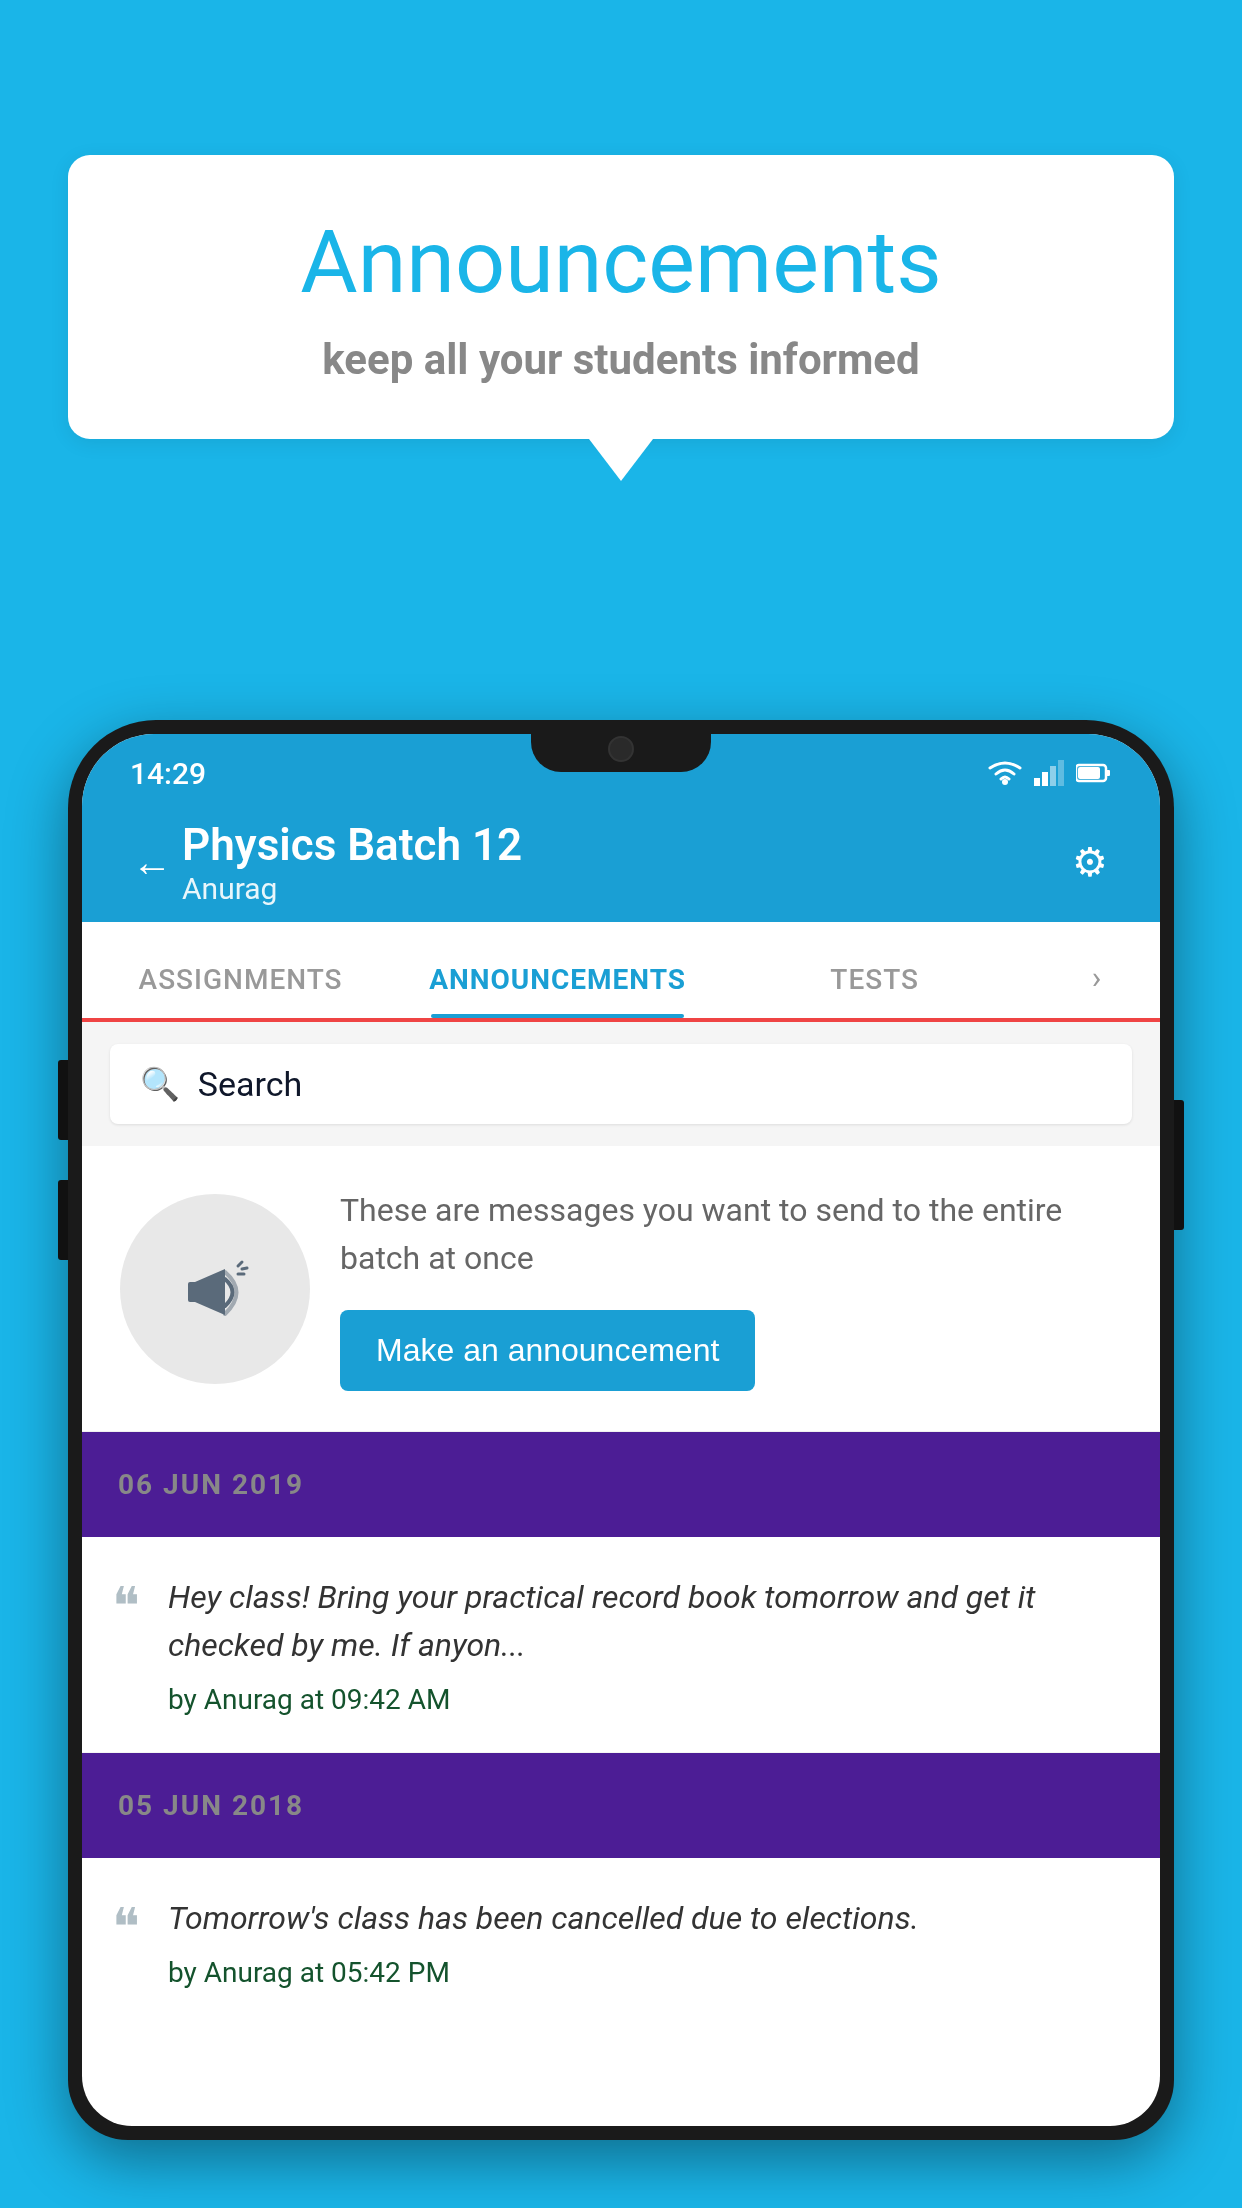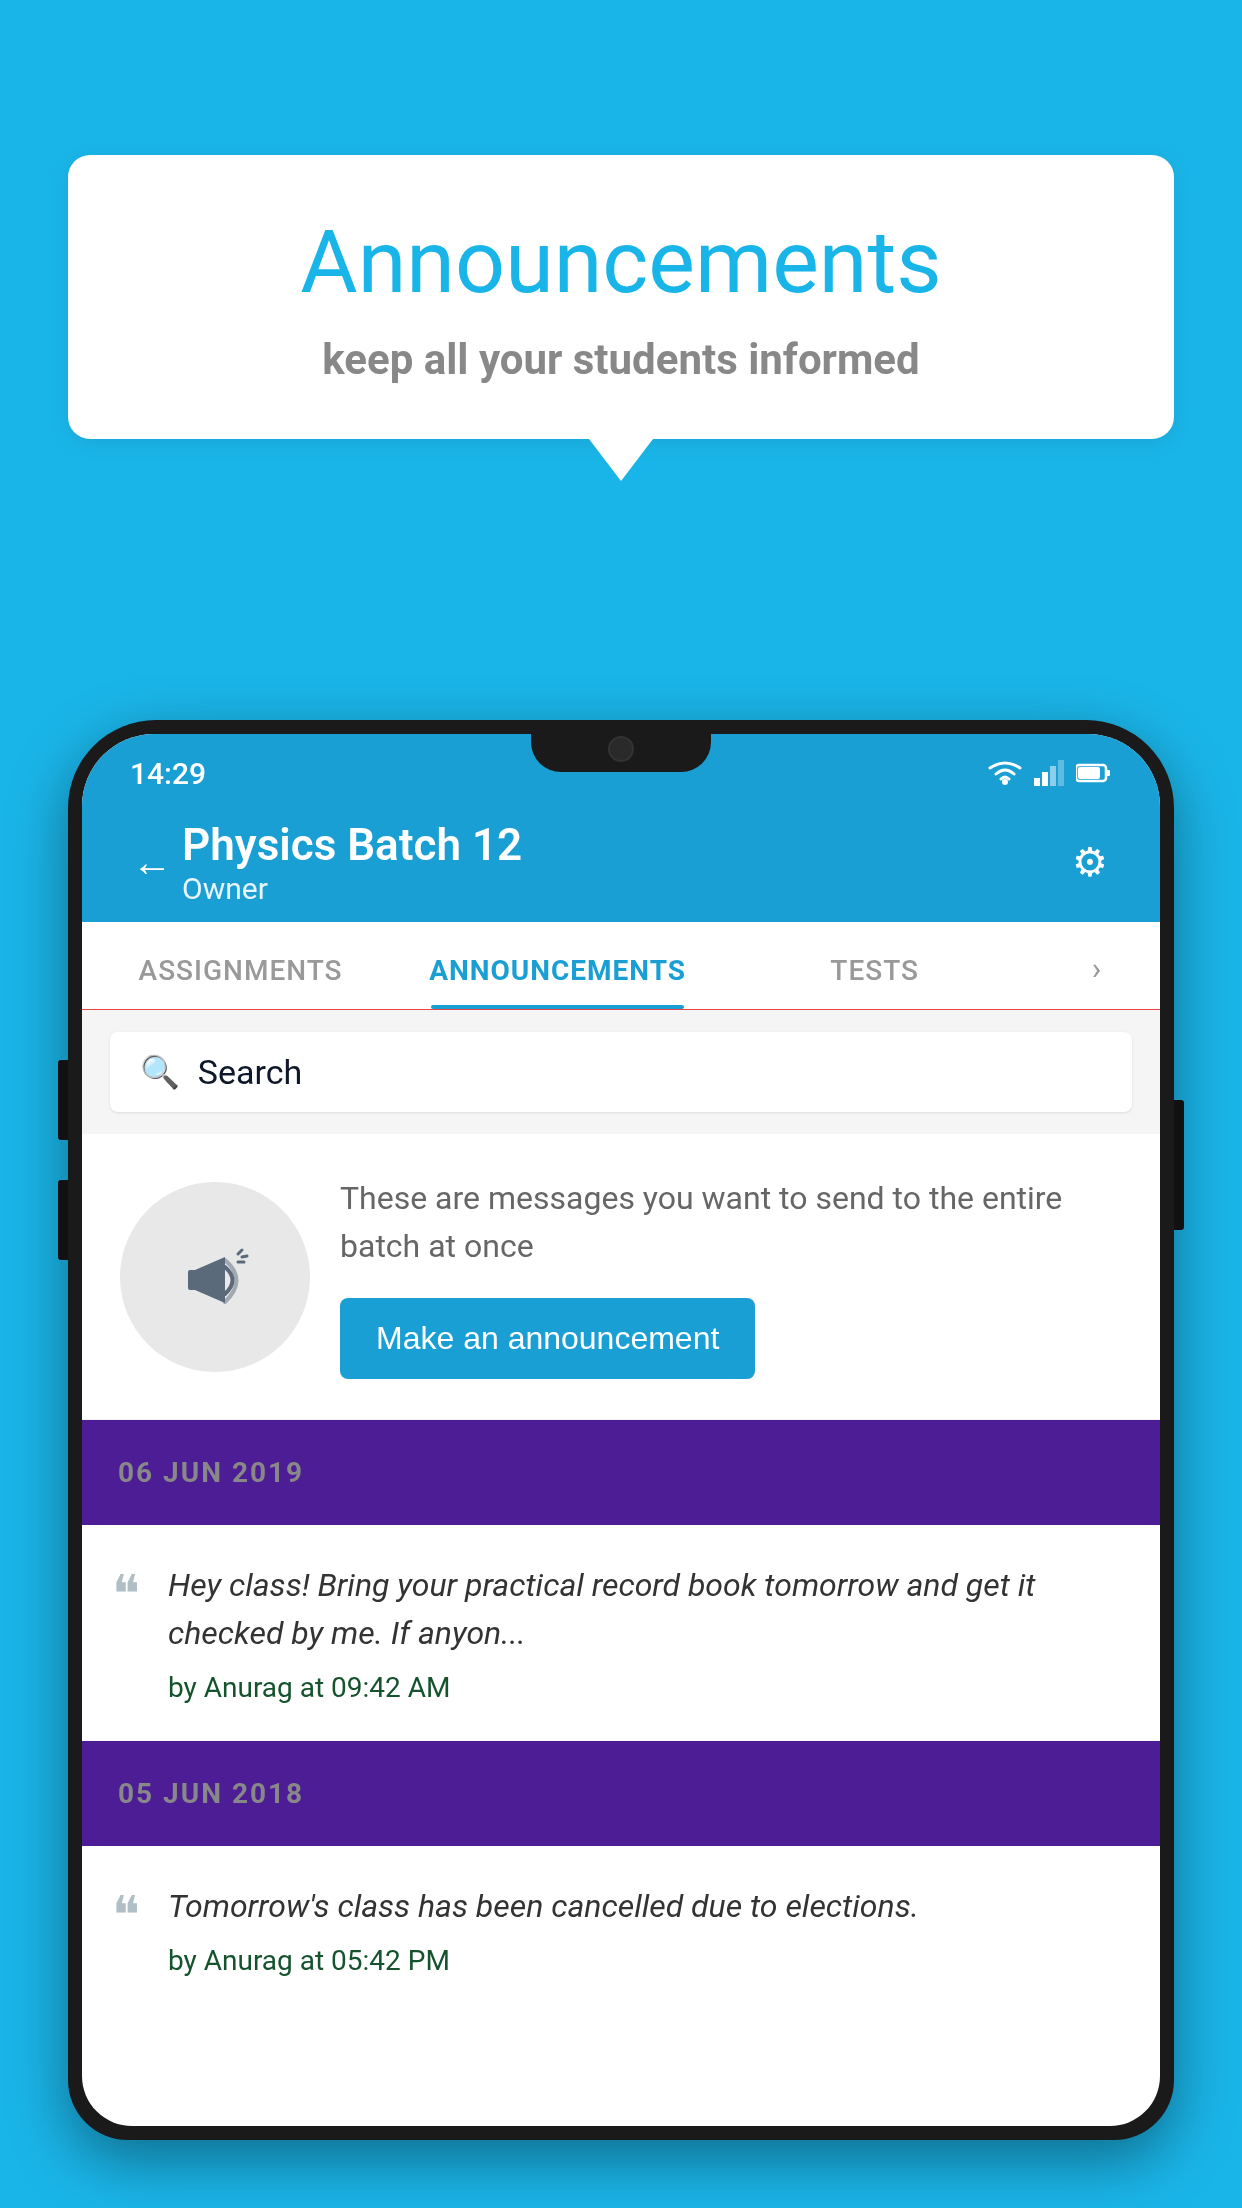--- a/index.html
+++ b/index.html
@@ -199,22 +199,22 @@
       color: white;
       font-size: 40px;
       width: 60px;
       text-align: center;
     }
 
     
     .tabs {
       background: white;
       display: flex;
-      border-bottom: 1px solid #ef4444;
-      height: 88px;
+      border-bottom: 4px solid #ef4444;
+      height: 100px;
       align-items: flex-end;
     }
 
     .tab {
       flex: 1;
       text-align: center;
       padding-bottom: 22px;
       font-size: 28px;
       color: #999;
       letter-spacing: 1px;
@@ -413,21 +413,21 @@
             <rect x="30" y="8" width="4" height="6" rx="1" fill="white"></rect>
             <rect x="2" y="5" width="22" height="12" rx="2" fill="white"></rect>
           </svg>
         </div>
       </div>
 
       <div class="app-header">
         <div class="header-back">←</div>
         <div class="header-center">
           <div class="header-title">Physics Batch 12</div>
-          <div class="header-subtitle">Owner</div>
+          <div class="header-subtitle">Anurag</div>
         </div>
         <div class="header-gear">⚙</div>
       </div>
 
       <div class="tabs">
         <div class="tab">
           <span>ASSIGNMENTS</span>
         </div>
         <div class="tab active">
           <span>ANNOUNCEMENTS</span>

